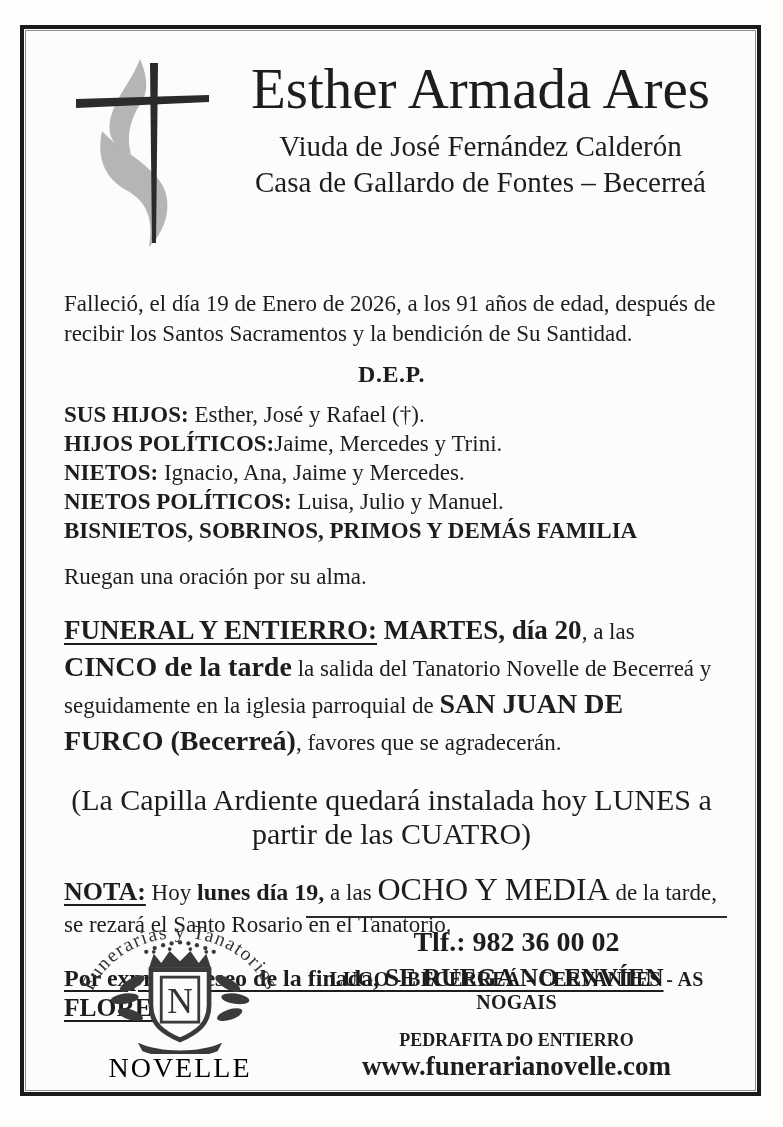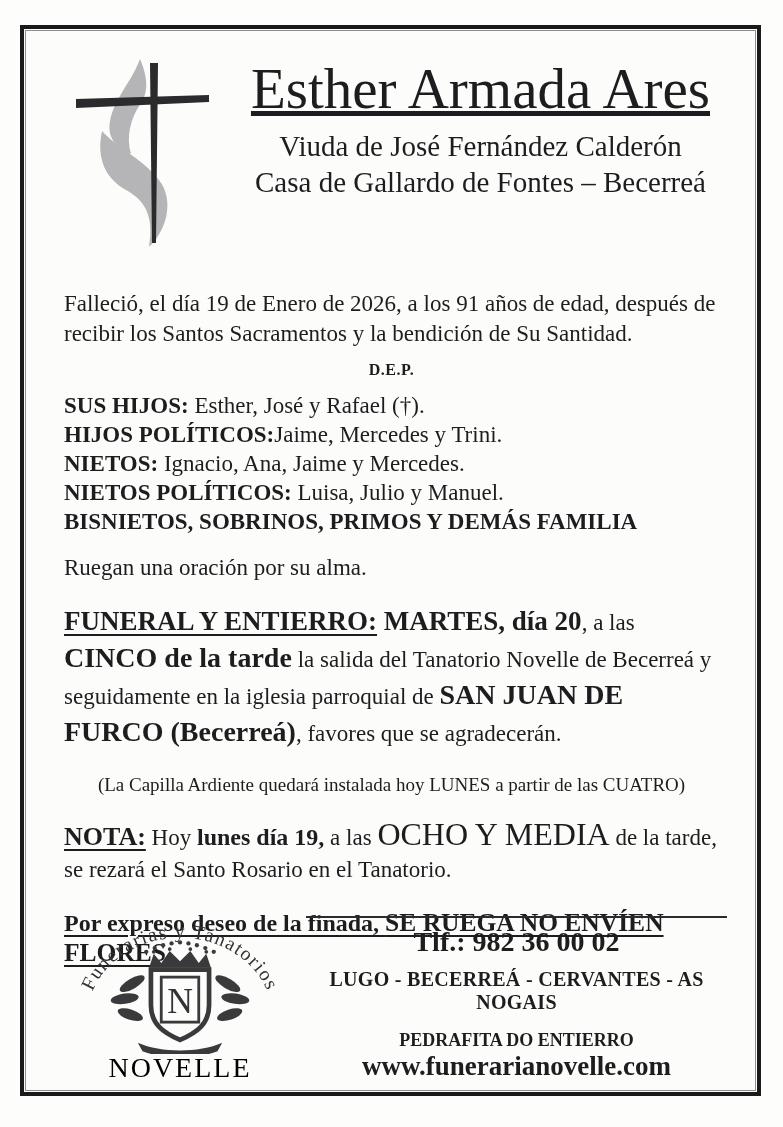--- a/index.html
+++ b/index.html
@@ -17,41 +17,41 @@
     content:""; position:absolute; inset:1px;
     border:1px solid #8f8f8f; pointer-events:none;
   }
   .content { position:relative; padding:16px 32px 0 34px; height:100%; box-sizing:border-box; }
 
   
   .header { display:flex; }
   .logo-wrap { flex:0 0 168px; padding:6px 0 0 10px; }
   .header-text { flex:1; text-align:center; padding-top:8px; }
   .pretitle { font-size:29px; line-height:1.2; }
-  .name { font-size:57px; line-height:1.08; margin-top:5px;text-decoration:underline; }
+  .name { font-size:57px; line-height:1.08; margin-top:5px; }
   .subtitle-block { margin-top:8px; }
   .subtitle { font-size:29px; line-height:1.25; }
 
   
   .death { font-size:23px; line-height:1.3; margin:12px 2px 0 6px; }
-  .dep { text-align:center; font-weight:bold; font-size:16px; margin-top:12px; letter-spacing:.5px; }
+  .dep { text-align:center; font-weight:bold; font-size:24px; margin-top:12px; letter-spacing:.5px; }
   .family { margin-top:13px; padding-left:6px; font-size:23px; line-height:1.18; }
   .family-row { margin:2px 0; }
   .family-row b { font-weight:bold; }
   .ruegan { margin-top:20px; padding-left:6px; font-size:23px; }
   .funeral { padding-left:6px; font-size:23px; line-height:1.32; margin-top:0; }
   .u-head { font-weight:bold; text-decoration:underline; text-decoration-thickness:2px; text-underline-offset:4px; }
   .funeral .u-head { font-size:27px; }
   .fbold { font-weight:bold; font-size:27px; }
   .fbig  { font-weight:bold; font-size:28px; }
 
   .capilla { text-align:center; margin-top:16px; }
   .capilla-line { display:block; font-weight:bold; font-size:29px; line-height:1.32;
                   text-decoration:underline; text-decoration-thickness:2px; text-underline-offset:5px; }
-  .capilla-note { text-align:center; font-size:19px; margin-top:5px; }
+  .capilla-note { text-align:center; font-size:30px; margin-top:5px; }
 
   .nota { margin-top:18px; padding-left:6px; font-size:23px; line-height:1.3; }
   .nota .u-head { font-size:26px; }
   .nbold  { font-weight:bold; font-size:24px; }
   .nbold2 { font-weight:normal; font-size:32px; }
   .flowers { margin-top:2px; padding-left:6px; font-weight:bold; font-size:24px;
              text-decoration:underline; text-decoration-thickness:2px; text-underline-offset:4px; }
   .flowers .big { font-size:25.5px; }
 
   

